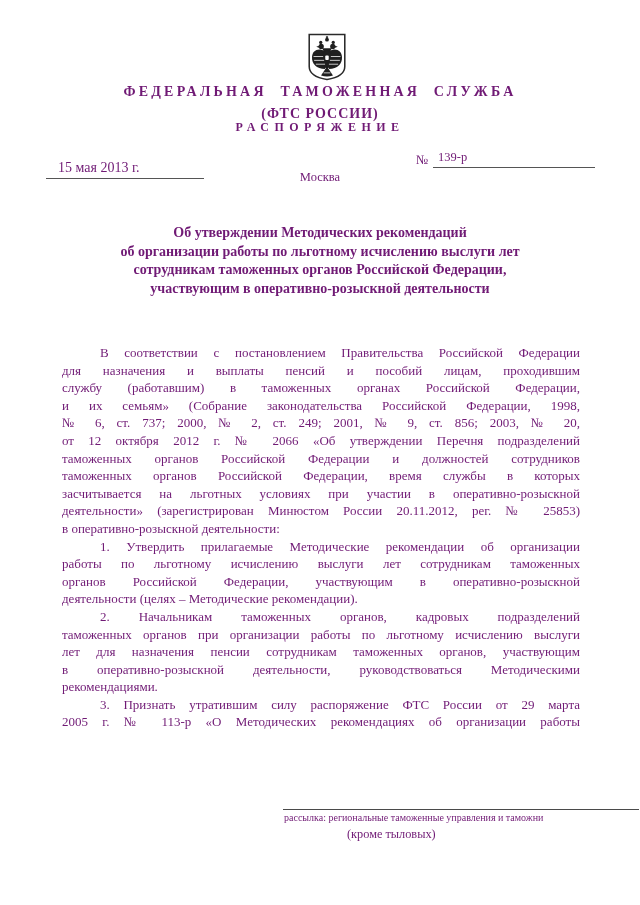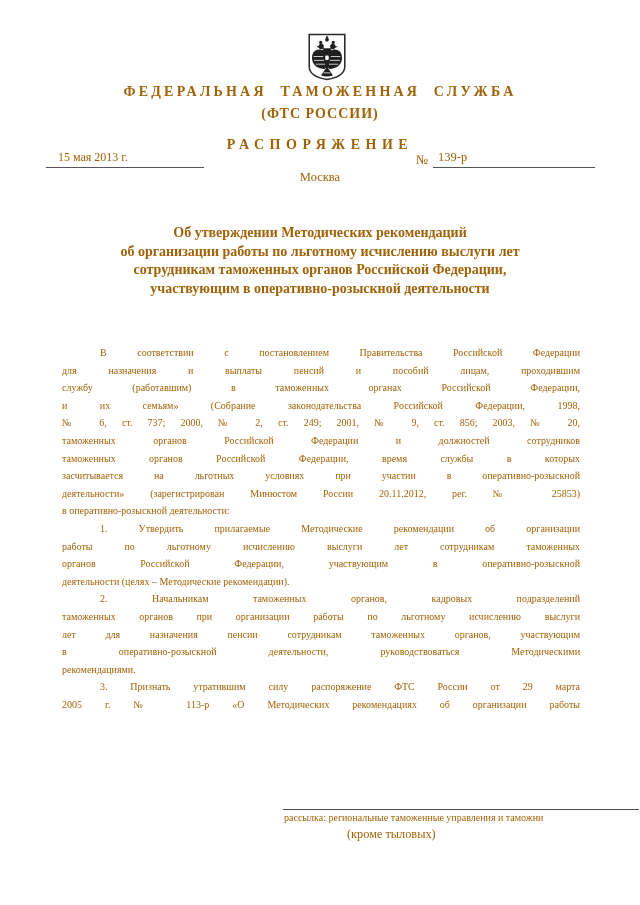--- a/index.html
+++ b/index.html
@@ -1,36 +1,36 @@
 <!DOCTYPE html>
 <html lang="ru"><head>
 <meta charset="utf-8">
 <style>
   html,body{margin:0;padding:0;background:#e8e8e8;}
   .page{
     position:relative;width:640px;height:905px;background:#ffffff;
     margin:0 auto;overflow:hidden;
     font-family:"Liberation Serif","DejaVu Serif",serif;
-    color:#a16207;
+    color:#701a75;
   }
   .center{left:0;right:0;text-align:center;}
   .abs{position:absolute;}
   .emblem{left:305px;top:32px;width:44px;height:50px;}
   .org-name{top:84px;font-weight:bold;font-size:14px;letter-spacing:3.2px;word-spacing:7px;}
   .org-abbr{top:106px;font-weight:bold;font-size:14px;letter-spacing:1px;}
-  .doc-type{top:137px;font-weight:bold;font-size:14px;letter-spacing:5.5px;}
-  .date-field{left:46px;top:150px;width:158px;border-bottom:1.3px solid #555;
-    padding:0 0 2px 12px;font-size:12px;box-sizing:border-box;}
+  .doc-type{top:120px;font-weight:bold;font-size:12px;letter-spacing:5.5px;}
+  .date-field{left:46px;top:160px;width:158px;border-bottom:1.3px solid #555;
+    padding:0 0 2px 12px;font-size:14px;box-sizing:border-box;}
   .num-label{left:416px;top:152px;font-size:13px;}
   .num-value{left:433px;top:150px;width:162px;border-bottom:1.3px solid #555;
     padding:0 0 2px 5px;font-size:12.5px;box-sizing:border-box;}
   .city{top:170px;font-size:12.5px;}
   .title-block{top:224px;left:70px;width:500px;text-align:center;
     font-weight:bold;font-size:14px;line-height:18.5px;}
-  .body-text{top:344px;left:62px;width:518px;font-size:10px;line-height:17.6px;}
+  .body-text{top:344px;left:62px;width:518px;font-size:13px;line-height:17.6px;}
   .bline{text-align:justify;}
   .bline.jfull{text-align-last:justify;}
   .bline.indent{text-indent:38px;}
   .footer-rule{left:283px;top:809px;width:356px;height:1px;background:#4a4a4a;}
   .footer-l1{left:284px;top:812px;font-size:10px;}
   .footer-l2{left:347px;top:827px;font-size:12.3px;}
 </style>
 </head>
 <body>
 
@@ -78,20 +78,21 @@
     <div>участвующим в оперативно-розыскной деятельности</div>
   </div>
 
   <div class="abs body-text">
       <div>
         <div class="bline indent jfull">В соответствии с постановлением Правительства Российской Федерации</div>
         <div class="bline jfull">для назначения и выплаты пенсий и пособий лицам, проходившим</div>
         <div class="bline jfull">службу (работавшим) в таможенных органах Российской Федерации,</div>
         <div class="bline jfull">и их семьям» (Собрание законодательства Российской Федерации, 1998,</div>
         <div class="bline jfull">№ 6, ст. 737; 2000, № 2, ст. 249; 2001, № 9, ст. 856; 2003, № 20,</div>
+        <div class="bline jfull">от 12 октября 2012 г. № 2066 «Об утверждении Перечня подразделений</div>
         <div class="bline jfull">таможенных органов Российской Федерации и должностей сотрудников</div>
         <div class="bline jfull">таможенных органов Российской Федерации, время службы в которых</div>
         <div class="bline jfull">засчитывается на льготных условиях при участии в оперативно-розыскной</div>
         <div class="bline jfull">деятельности» (зарегистрирован Минюстом России 20.11.2012, рег. № 25853)</div>
         <div class="bline">в оперативно-розыскной деятельности:</div>
       </div>
       <div>
         <div class="bline indent jfull">1. Утвердить прилагаемые Методические рекомендации об организации</div>
         <div class="bline jfull">работы по льготному исчислению выслуги лет сотрудникам таможенных</div>
         <div class="bline jfull">органов Российской Федерации, участвующим в оперативно-розыскной</div>

